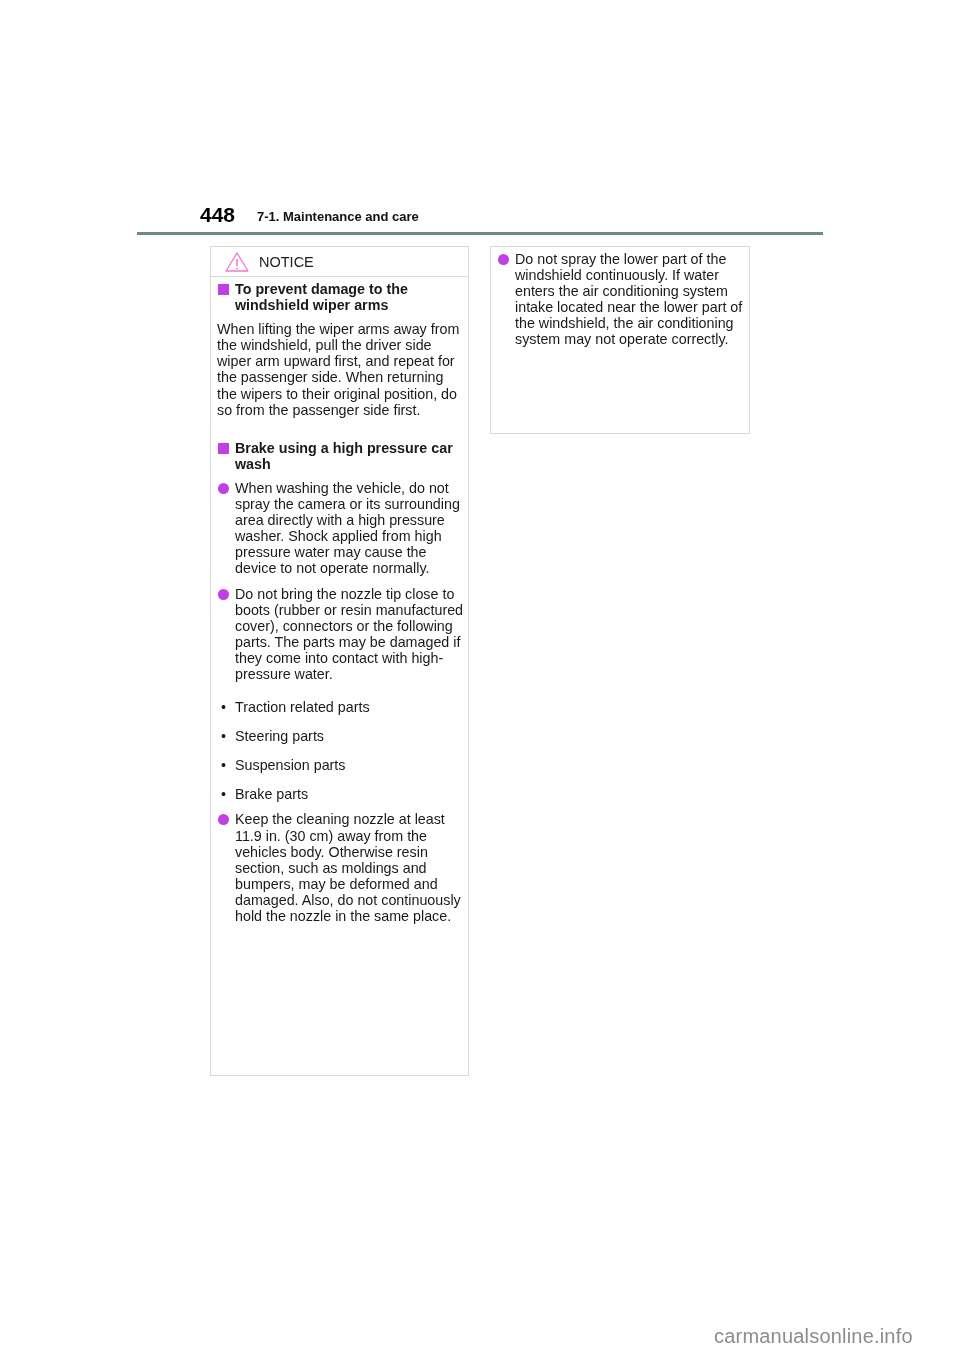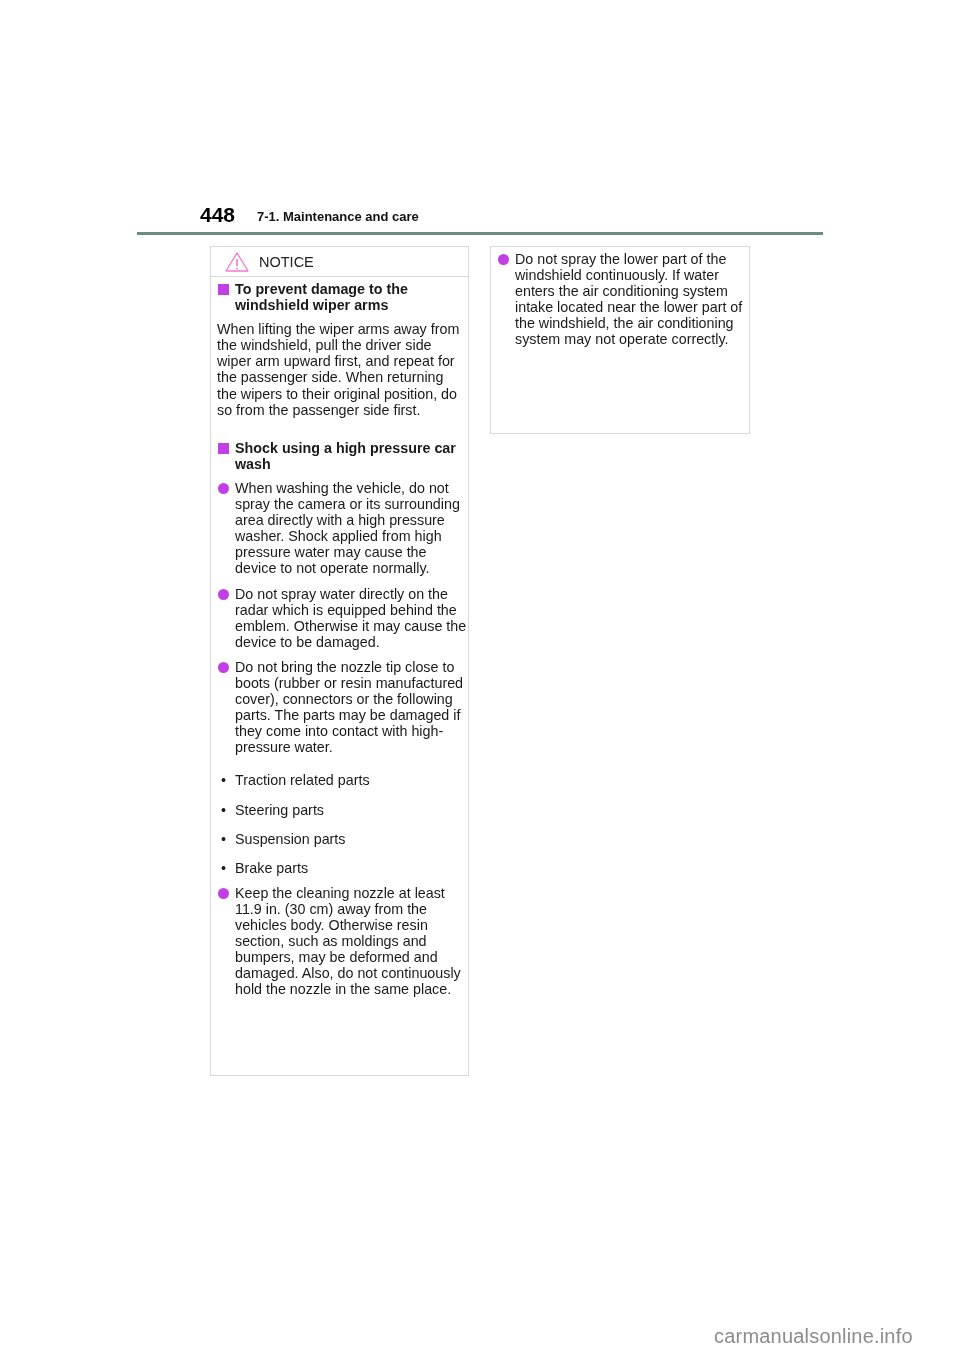--- a/index.html
+++ b/index.html
@@ -57,30 +57,26 @@
   </div>
   <div class="content">
     <div class="heading">
       <span class="sq"></span>
       <span>To prevent damage to the windshield wiper arms</span>
     </div>
     <div class="para">When lifting the wiper arms away from the windshield, pull the driver side wiper arm upward first, and repeat for the passenger side. When returning the wipers to their original position, do so from the passenger side first.</div>
 
     <div class="heading">
       <span class="sq"></span>
-      <span>Shock using a high pressure car wash</span>
+      <span>Brake using a high pressure car wash</span>
     </div>
 
     <div class="bullet">
       <span class="dot"></span>
       <span>When washing the vehicle, do not spray the camera or its surrounding area directly with a high pressure washer. Shock applied from high pressure water may cause the device to not operate normally.</span>
-    </div>
-    <div class="bullet">
-      <span class="dot"></span>
-      <span>Do not spray water directly on the radar which is equipped behind the emblem. Otherwise it may cause the device to be damaged.</span>
     </div>
     <div class="bullet" style="margin-bottom:17px;">
       <span class="dot"></span>
       <span>Do not bring the nozzle tip close to boots (rubber or resin manufactured cover), connectors or the following parts. The parts may be damaged if they come into contact with high-pressure water.</span>
     </div>
 
     <div class="sub">
       <span class="sdot">•</span>
       <span>Traction related parts</span>
     </div>

